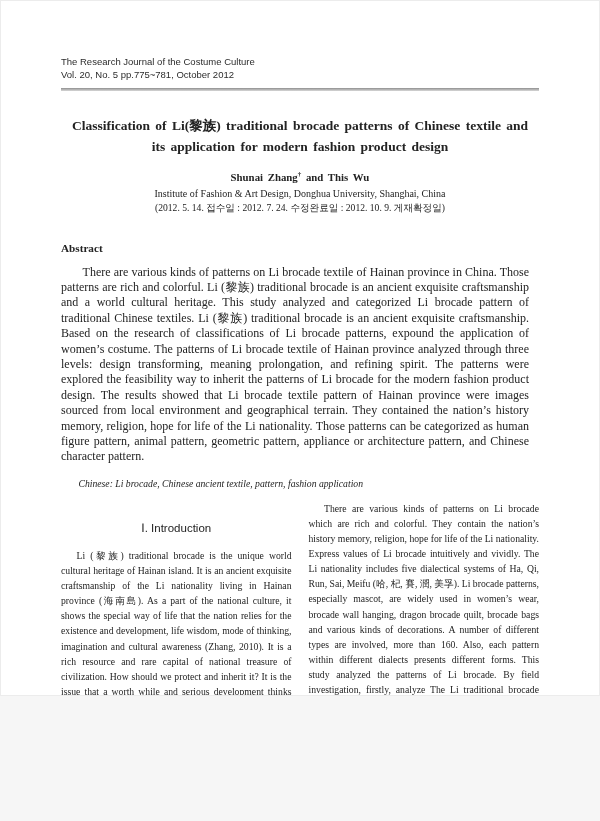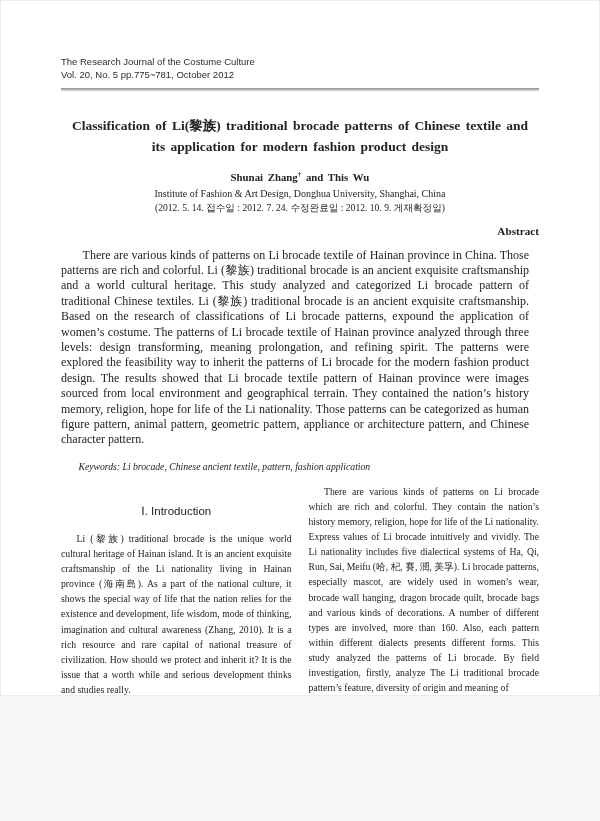--- a/index.html
+++ b/index.html
@@ -43,21 +43,21 @@
   .authors {
     margin-top:13px; text-align:center;
     font-weight:bold; font-size:10.8px; word-spacing:2px;
   }
   .authors sup { font-size:7px; }
   .affiliation { margin-top:5px; text-align:center; font-size:10px; }
   .dates { margin-top:3px; text-align:center; font-size:9.6px; }
 
   
   .abstract-heading {
-    margin-top:10px; text-align:right;
+    margin-top:27px; text-align:left;
     font-weight:bold; font-size:11.2px;
   }
   .abstract-body {
     margin:11px 10px 0 0;
     font-size:12px; line-height:15.4px;
     text-align:justify; text-indent:1.8em;
   }
   .keywords {
     margin:13px 0 0 0;
     padding-left:1.8em;
@@ -109,21 +109,21 @@
       <span>Shunai Zhang</span><sup>†</sup><span> and </span><span>This Wu</span>
     </div>
 
     <div class="affiliation">Institute of Fashion &amp; Art Design, Donghua University, Shanghai, China</div>
     <div class="dates">(2012. 5. 14. 접수일 : 2012. 7. 24. 수정완료일 : 2012. 10. 9. 게재확정일)</div>
 
     <div class="abstract-heading">Abstract</div>
     <p class="abstract-body">There are various kinds of patterns on Li brocade textile of Hainan province in China. Those patterns are rich and colorful. Li (黎族) traditional brocade is an ancient exquisite craftsmanship and a world cultural heritage. This study analyzed and categorized Li brocade pattern of traditional Chinese textiles. Li (黎族) traditional brocade is an ancient exquisite craftsmanship. Based on the research of classifications of Li brocade patterns, expound the application of women’s costume. The patterns of Li brocade textile of Hainan province analyzed through three levels: design transforming, meaning prolongation, and refining spirit. The patterns were explored the feasibility way to inherit the patterns of Li brocade for the modern fashion product design. The results showed that Li brocade textile pattern of Hainan province were images sourced from local environment and geographical terrain. They contained the nation’s history memory, religion, hope for life of the Li nationality. Those patterns can be categorized as human figure pattern, animal pattern, geometric pattern, appliance or architecture pattern, and Chinese character pattern.</p>
 
     <p class="keywords">
-      <span>Keywords:</span>
+      <span>Chinese:</span>
       <span>Li brocade, Chinese ancient textile, pattern, fashion application</span>
     </p>
 
     <div class="columns">
       <div class="col">
         <h2 class="intro-heading">Ⅰ. Introduction</h2>
         <p>Li (黎族) traditional brocade is the unique world cultural heritage of Hainan island. It is an ancient exquisite craftsmanship of the Li nationality living in Hainan province (海南島). As a part of the national culture, it shows the special way of life that the nation relies for the existence and development, life wisdom, mode of thinking, imagination and cultural awareness (Zhang, 2010). It is a rich resource and rare capital of national treasure of civilization. How should we protect and inherit it? It is the issue that a worth while and serious development thinks and studies really.</p>
       </div>
       <div class="col">
         <p>There are various kinds of patterns on Li brocade which are rich and colorful. They contain the nation’s history memory, religion, hope for life of the Li nationality. Express values of Li brocade intuitively and vividly. The Li nationality includes five dialectical systems of Ha, Qi, Run, Sai, Meifu (哈, 杞, 賽, 潤, 美孚). Li brocade patterns, especially mascot, are widely used in women’s wear, brocade wall hanging, dragon brocade quilt, brocade bags and various kinds of decorations. A number of different types are involved, more than 160. Also, each pattern within different dialects presents different forms. This study analyzed the patterns of Li brocade. By field investigation, firstly, analyze The Li traditional brocade pattern’s feature, diversity of origin and meaning of</p>

